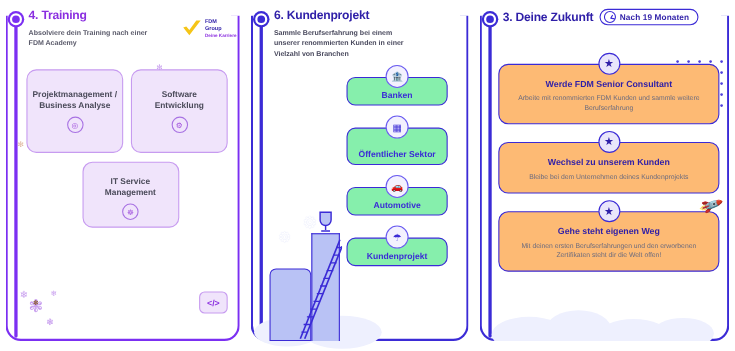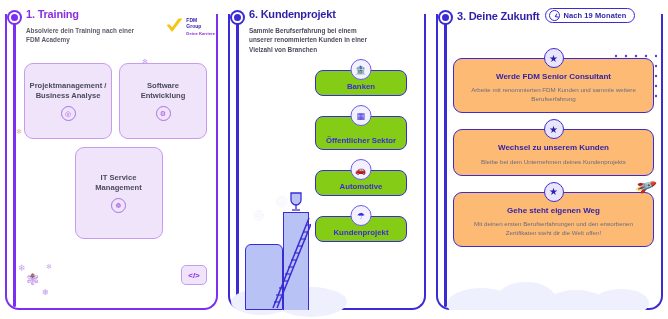--- a/index.html
+++ b/index.html
@@ -142,21 +142,21 @@
     border: 1.4px solid #c79bf0;
     border-radius: 9px;
     display: flex; flex-direction: column;
     align-items: center; justify-content: center;
     gap: 5px;
     text-align: center;
     padding: 6px 4px;
   }
   .c-soft { width: 88px; height: 76px; }
   .c-pm   { width: 88px; height: 76px; }
-  .c-it   { width: 88px; height: 92px; margin: 8px auto 0; }
+  .c-it   { width: 88px; height: 60px; margin: 8px auto 0; justify-content: flex-end; }
   .card1-label {
     font-size: 7.6px; font-weight: bold;
     color: #4b4b5a; line-height: 1.35;
   }
   .mini-ic {
     width: 15px; height: 15px;
     border: 1.2px solid #a872e3;
     border-radius: 50%;
     display: flex; align-items: center; justify-content: center;
     color: #a050dd; font-size: 7px;
@@ -187,21 +187,21 @@
 
   
   .p2-pills {
     position: absolute;
     left: 92px; top: 70px;
     display: flex; flex-direction: column; gap: 20px;
   }
   .pill-wrap { position: relative; }
   .pill {
     width: 92px; height: 26px;
-    background: #84cc16;
+    background: #86efac;
     border: 1.5px solid #3b2bd6;
     border-radius: 8px;
     display: flex; align-items: flex-end; justify-content: center;
     padding-bottom: 4px;
   }
   .pill-txt {
     font-size: 7.8px; font-weight: bold;
     color: #3b2bd6; text-align: center; line-height: 1.2;
   }
   .pill-tall { height: 34px; }
@@ -311,21 +311,21 @@
 <body>
 
 <div class="board">
 
   <section class="panel panel-1">
     <div class="frame"></div>
     <div class="stem"></div>
     <div class="node"></div>
 
     <div class="head-row">
-      <span class="head-title t1">1. Training</span>
+      <span class="head-title t1">4. Training</span>
     </div>
 
     <div class="subtitle">Absolviere dein Training nach einer FDM Academy</div>
 
     <div class="logo">
       <svg class="tick" viewBox="0 0 24 24">
         <path d="M2 10 L9 19 L22 2 L17 2 L9 13 L5.5 9 Z" fill="#f5c518"></path>
       </svg>
       <span class="logo-txt">
         <span>FDM</span><br>

